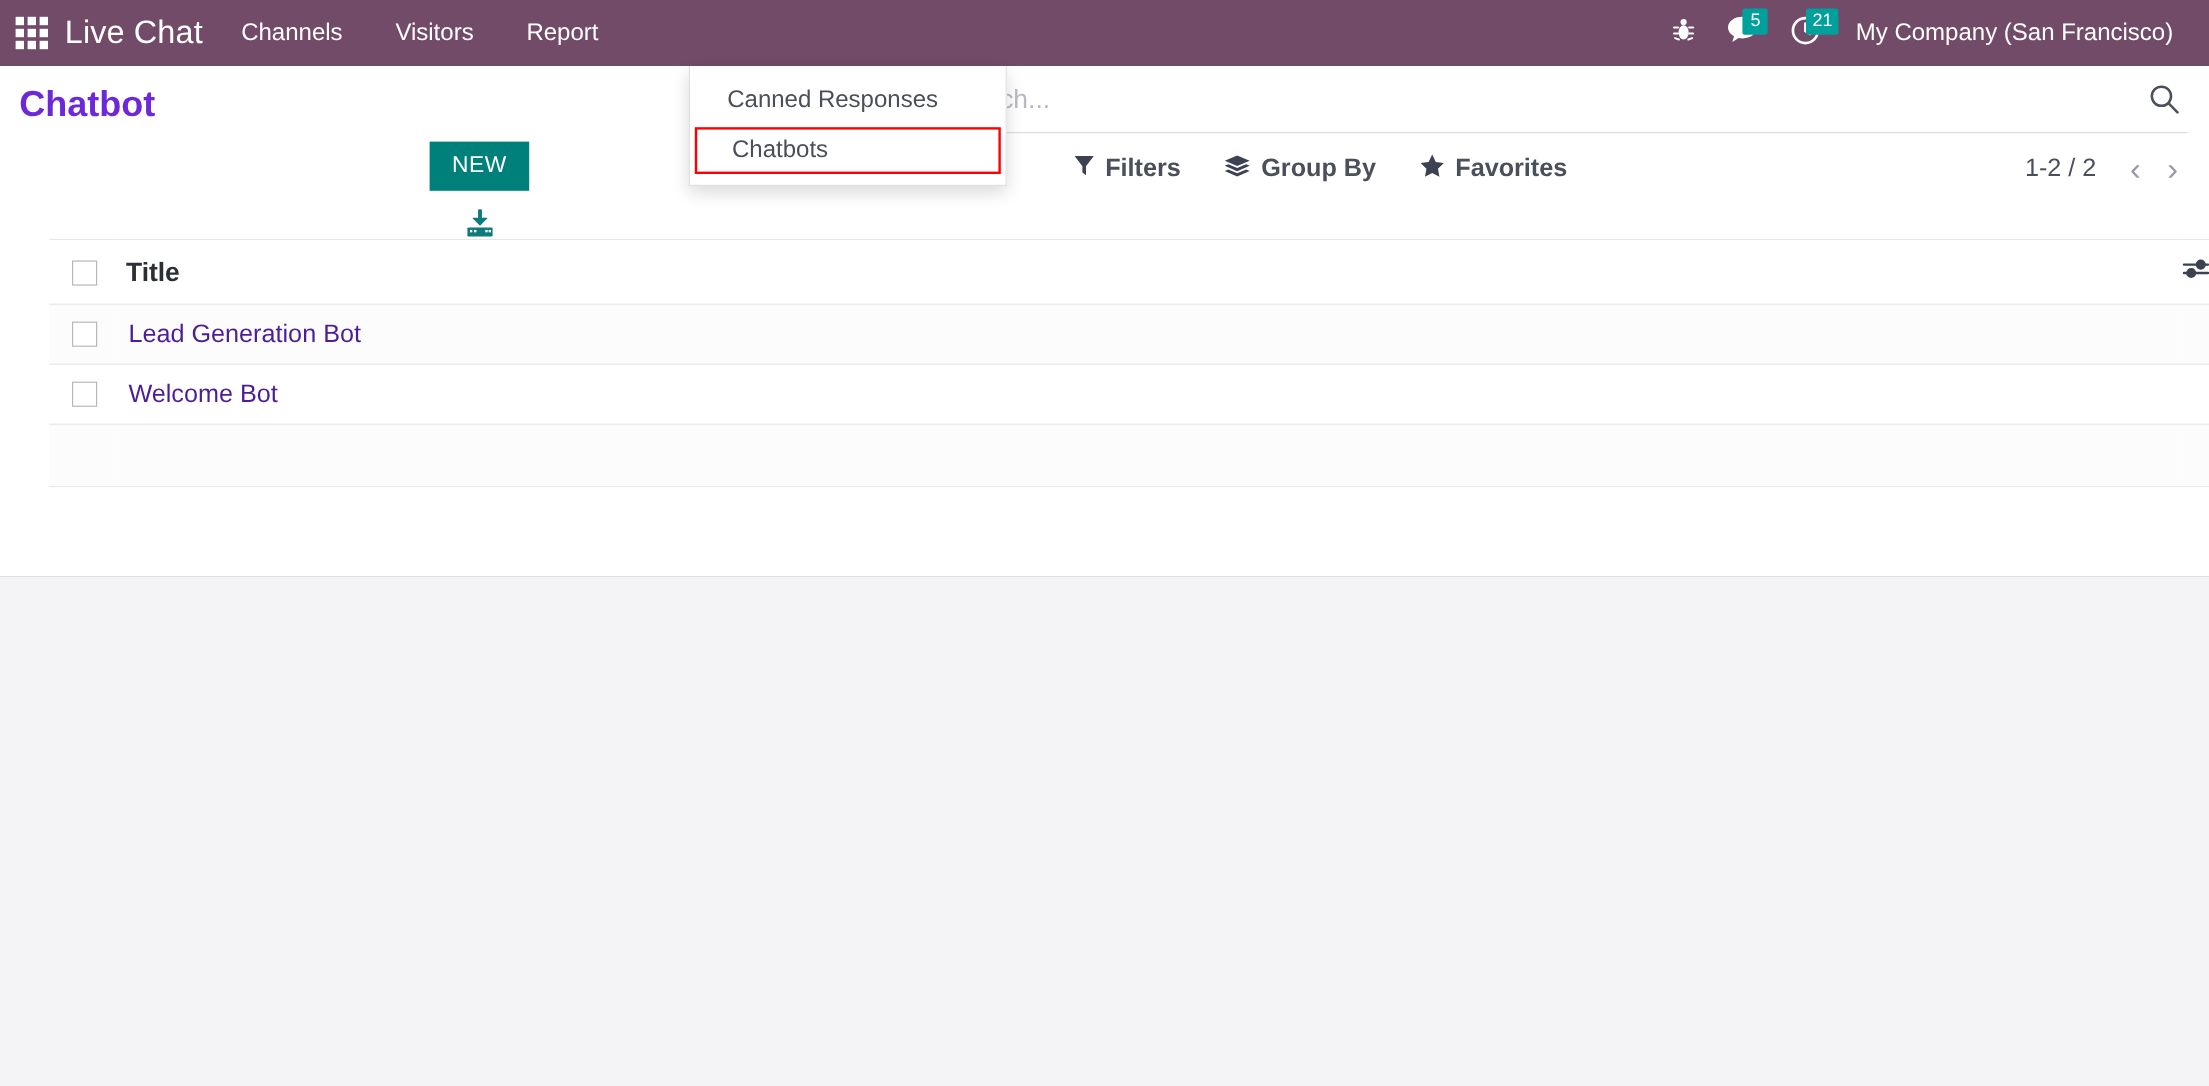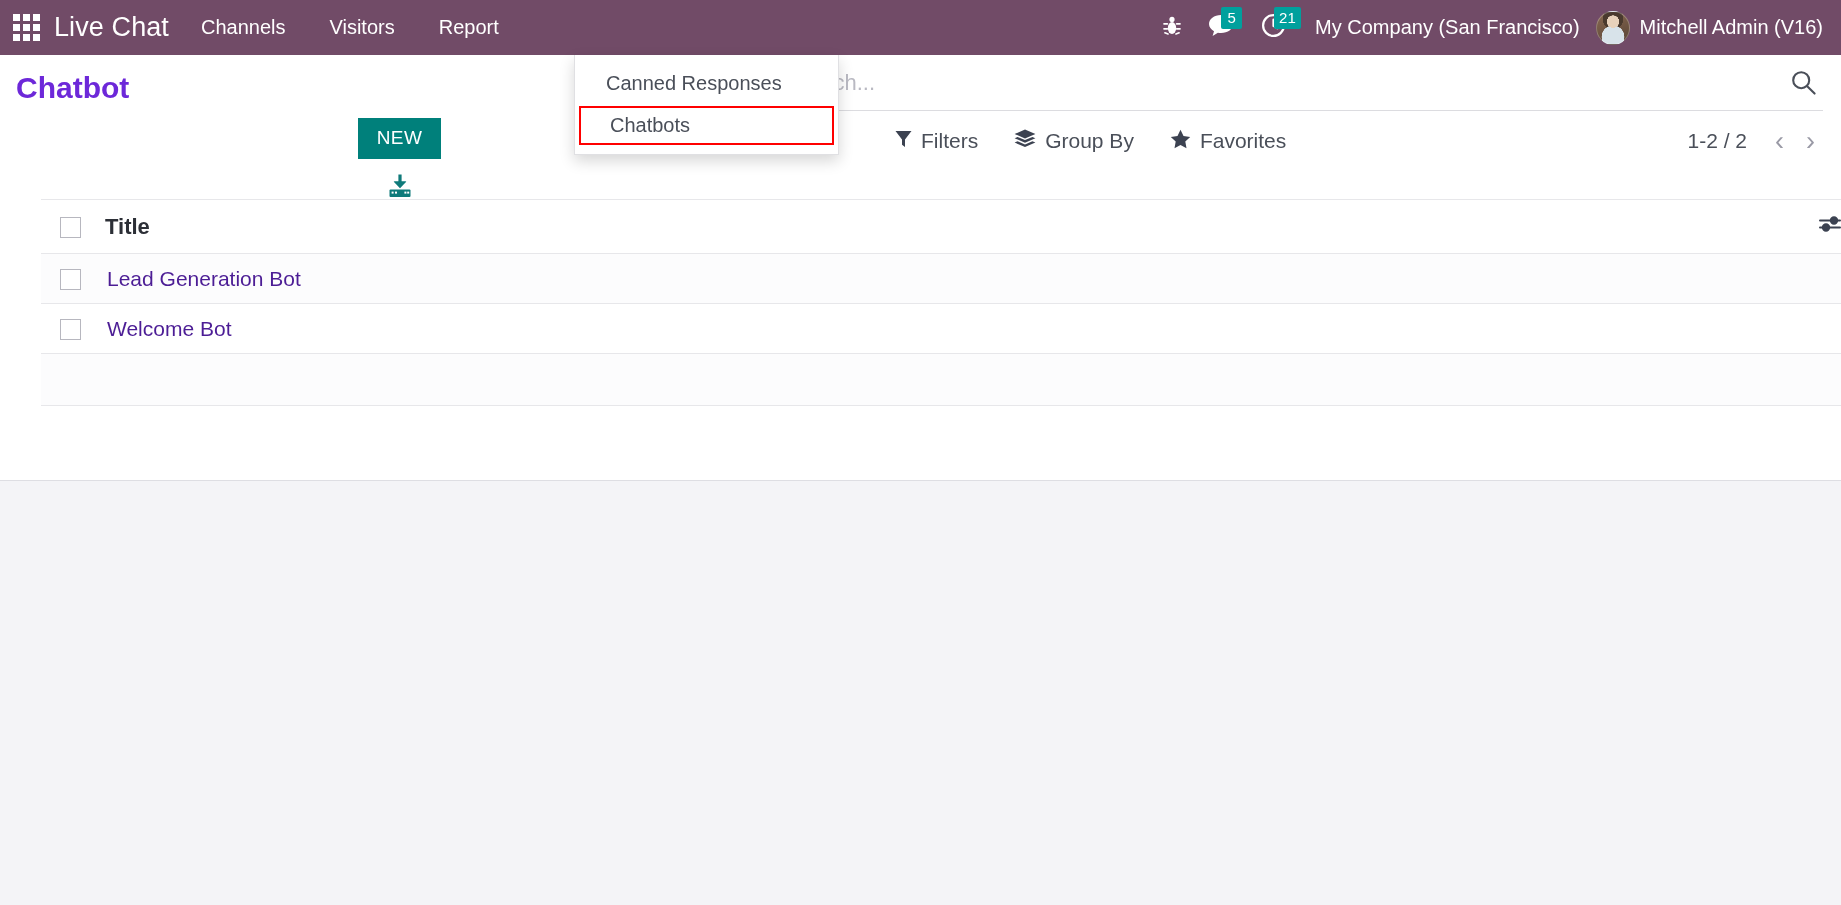--- a/index.html
+++ b/index.html
@@ -192,20 +192,21 @@
     padding-left: 110px;
   }
   .tool {
     display: flex; align-items: center;
     gap: 9px;
     font-size: 21px;
     color: #4a4f59;
     margin-right: 36px;
     cursor: pointer;
     white-space: nowrap;
+    font-weight: bold;
   }
   .pager {
     margin-left: auto;
     display: flex; align-items: center;
     gap: 6px;
     padding-right: 6px;
   }
   .pager-count { font-size: 21px; color: #4a4f59; white-space: nowrap; margin-right: 14px; }
   .pager-btn {
     color: #9a9aa6;
@@ -312,24 +313,20 @@
         <svg width="25" height="25" viewBox="0 0 25 25" fill="none" stroke="#ffffff" stroke-width="2.2">
           <circle cx="12.5" cy="12.5" r="10.4"></circle>
           <path d="M12.5 6.6v6.2l4 2.4" stroke-linecap="round"></path>
         </svg>
       </span>
       <span class="badge">21</span>
     </div>
 
     <div class="company">My Company (San Francisco)</div>
 
-    <div class="user-block">
-      <span class="avatar"></span>
-      <span class="user-name">Mitchell Admin (V16)</span>
-    </div>
 
   </div>
 
   <div class="dropdown">
     <div class="dd-item">Canned Responses</div>
     <div class="dd-item highlighted">Chatbots</div>
   </div>
 </div>
 
 <div class="cp">

